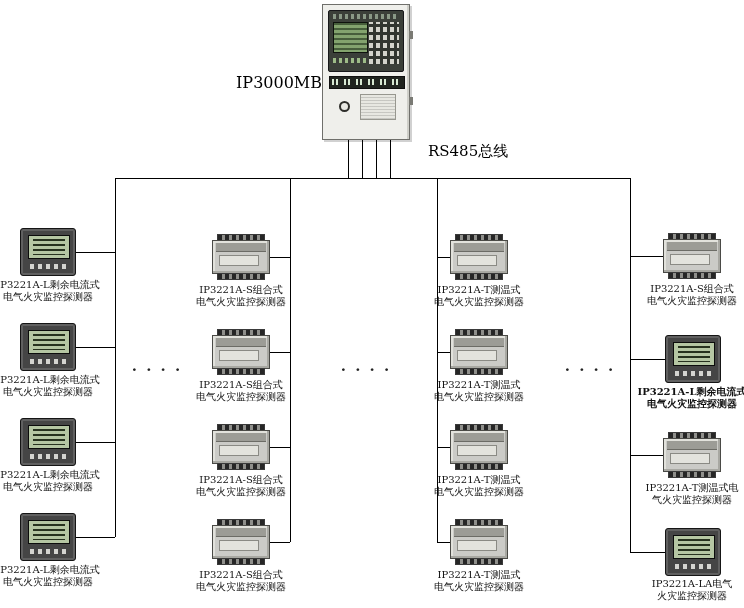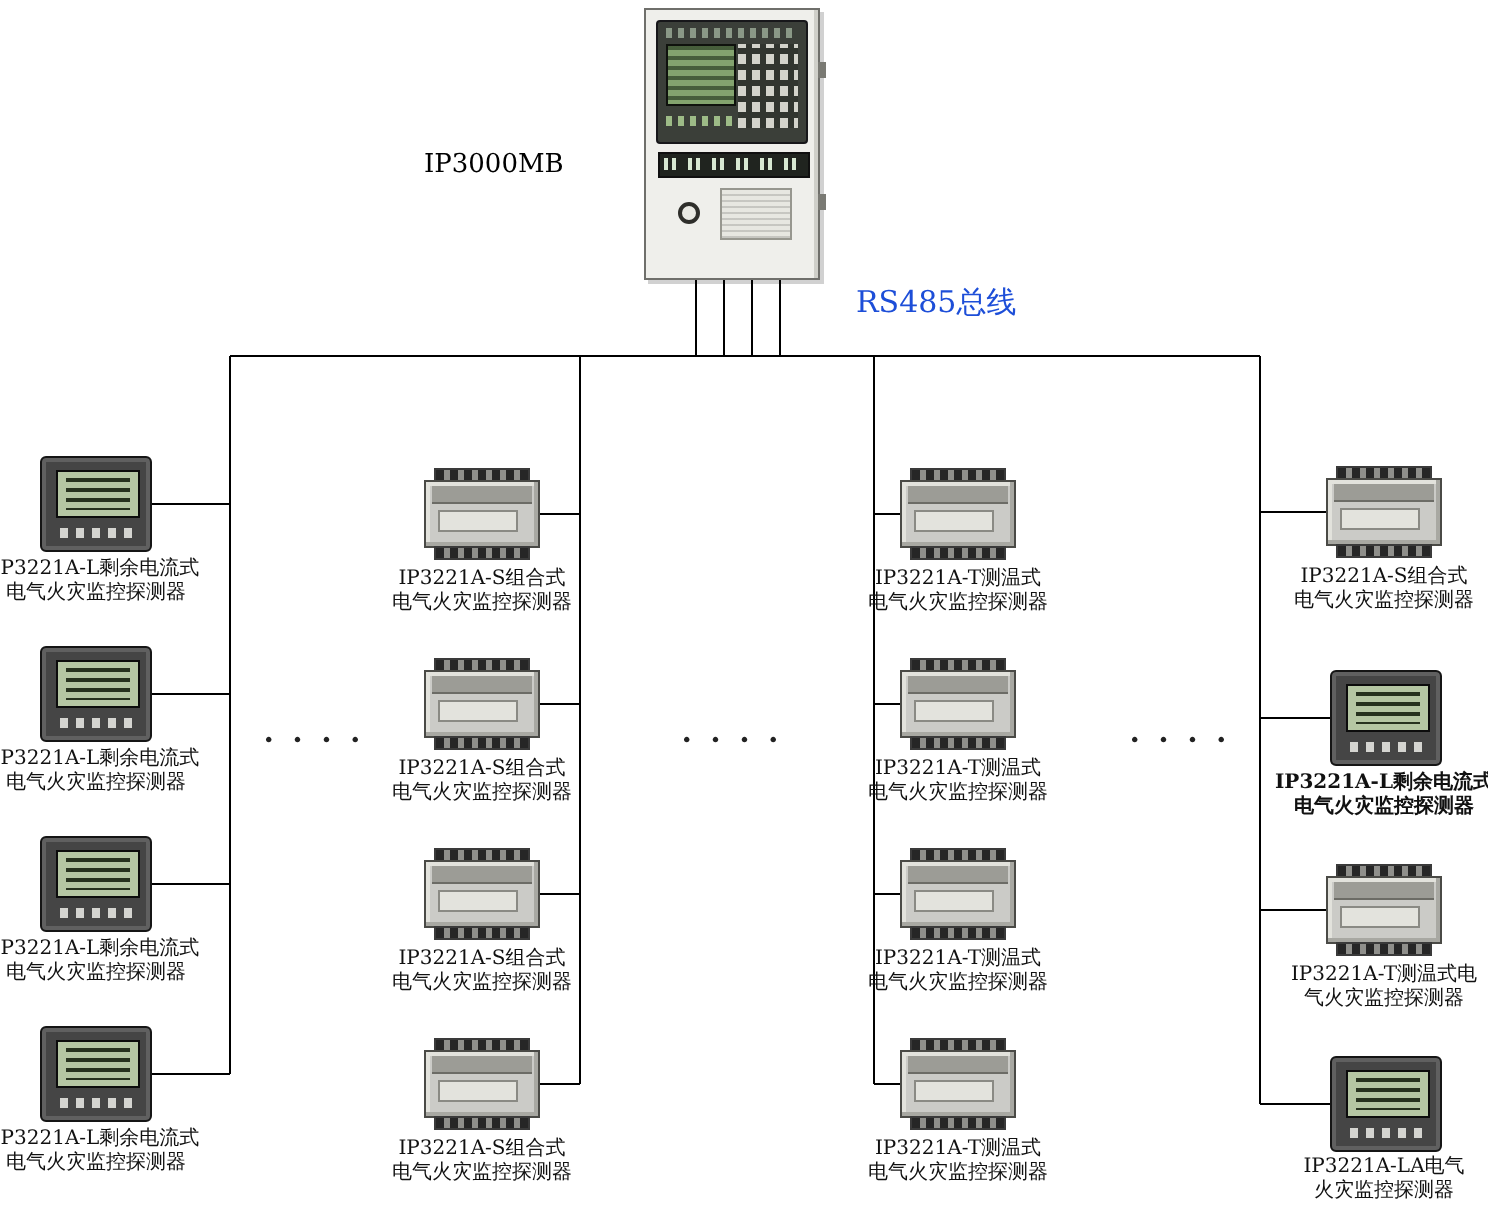--- a/index.html
+++ b/index.html
@@ -4,22 +4,22 @@
 <style>
   * { margin:0; padding:0; box-sizing:border-box; }
   html,body { background:#ffffff; }
   body { font-family:"DejaVu Serif","Liberation Serif",serif; }
   .canvas { position:relative; width:744px; height:608px; background:#ffffff; overflow:hidden; }
   .wires { position:absolute; left:0; top:0; }
 
   
   .dev-label { position:absolute; width:120px; text-align:center; font-size:10px; line-height:12px; color:#111; white-space:nowrap; }
   .dev-label.bold { font-weight:bold; }
-  .panel-label { position:absolute; left:212px; top:74px; width:110px; text-align:left; font-size:13px; line-height:18px; color:#000; }
-  .bus-label { position:absolute; left:428px; top:142px; font-size:15px; color:#1d4ed8; }
+  .panel-label { position:absolute; left:212px; top:74px; width:110px; text-align:right; font-size:16px; line-height:18px; color:#000; }
+  .bus-label { position:absolute; left:428px; top:142px; font-size:15px; color:#000000; }
   .dots { position:absolute; top:361px; width:80px; text-align:center; font-size:15px; font-weight:bold; letter-spacing:2px; color:#222; }
 
   
   .panel { position:absolute; left:322px; top:4px; width:88px; height:136px; background:#efefeb; border:1px solid #6f6f6b;
            box-shadow:2px 2px 0 rgba(0,0,0,.18), inset -2px 0 0 #cfcfc9; }
   .panel .disp { position:absolute; left:5px; top:5px; width:76px; height:62px; background:#3b3f39; border:1px solid #17171a; border-radius:2px; }
   .panel .strip { position:absolute; left:4px; top:3px; right:4px; height:5px; opacity:.85;
                   background:repeating-linear-gradient(90deg,#98a894 0 3px, rgba(0,0,0,0) 3px 6px); }
   .panel .lcd { position:absolute; left:4px; top:11px; width:35px; height:31px; background:#83a36e; border:1px solid #0f120d;
                 background-image:repeating-linear-gradient(180deg, rgba(10,25,8,.5) 0 2px, rgba(0,0,0,0) 2px 5px); }

